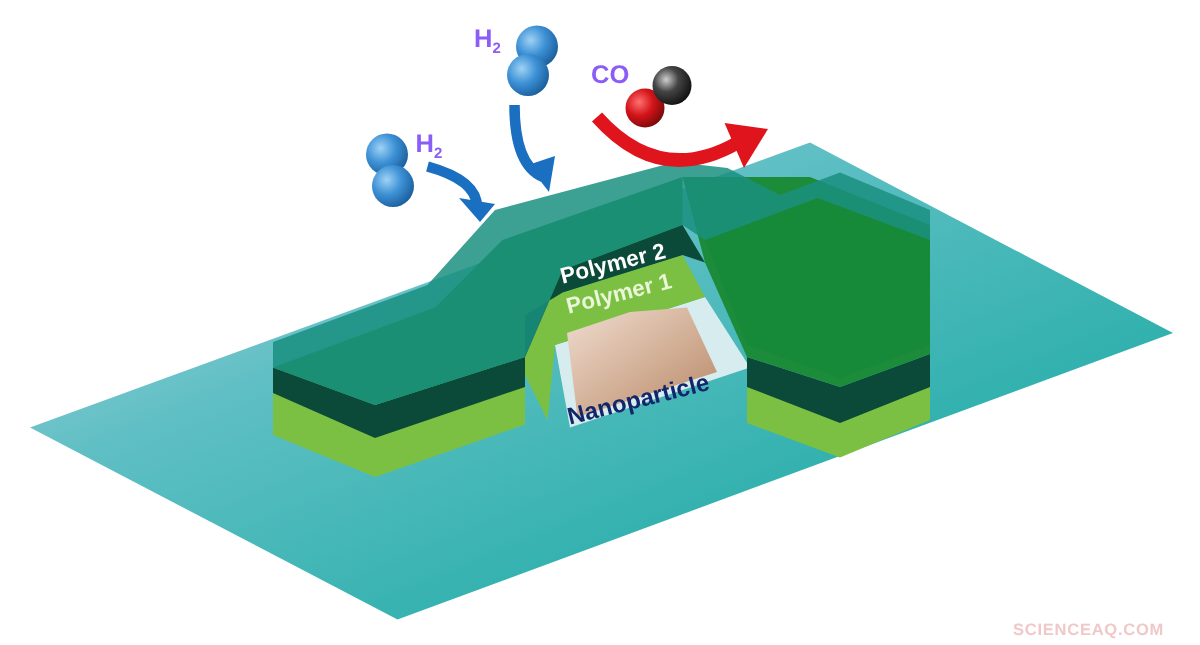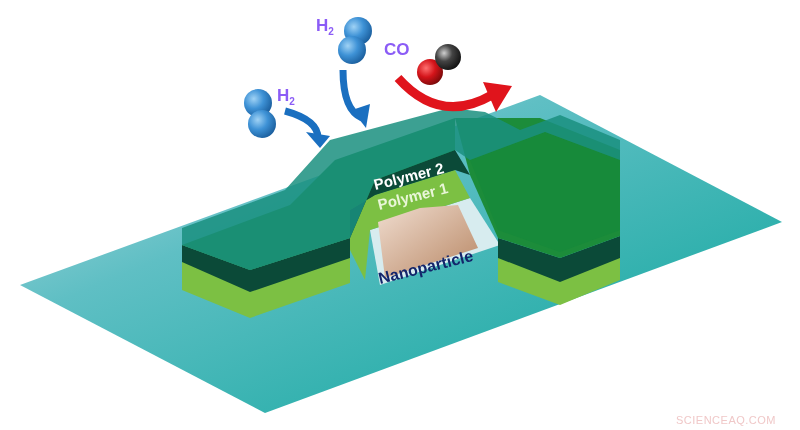--- a/index.html
+++ b/index.html
@@ -3,21 +3,21 @@
   <meta charset="utf-8">
   <style>
     html, body { margin: 0; padding: 0; background: #ffffff; }
     body { width: 800px; height: 430px; overflow: hidden; position: relative; font-family: "Liberation Sans", sans-serif; }
     #stage { position: absolute; left: 0; top: 0; width: 800px; height: 430px; }
     .label { position: absolute; font-family: "Liberation Sans", sans-serif; font-weight: bold; white-space: nowrap; }
     .chem { font-size: 17px; color: #8b5cf6; }
     .chem sub { font-size: 10px; }
     .layer-label { font-size: 15px; color: #ffffff; transform-origin: left bottom; }
     .np-label { font-size: 16px; color: #13256b; transform-origin: left bottom; }
-    .watermark { position: absolute; right: 24px; top: 414px; font-size: 11px; color: #f0c8c8; letter-spacing: 0.5px; font-weight: normal; }
+    .watermark { position: absolute; right: 24px; top: 414px; font-size: 11px; color: #f0c8c8; letter-spacing: 0.5px; font-weight: bold; }
   </style>
 </head>
 <body>
 
 <div id="stage">
   <svg width="800" height="430" viewBox="0 0 800 430">
     <defs>
       <linearGradient id="subGrad" x1="0" y1="0" x2="1" y2="1">
         <stop offset="0" stop-color="#b9dbe3"></stop>
         <stop offset="0.35" stop-color="#5fbfc4"></stop>
@@ -92,20 +92,20 @@
     </g>
 
     <g>
       <path d="M398,78 Q440,125 492,95" stroke="#e0141c" stroke-width="9" fill="none"></path>
       <polygon points="483,82 512,86 496,112" fill="#e0141c"></polygon>
     </g>
   </svg>
 
   <div class="label chem" style="left:277px; top:86px;"><span>H</span><sub>2</sub></div>
   <div class="label chem" style="left:316px; top:16px;"><span>H</span><sub>2</sub></div>
-  <div class="label chem" style="left:384px; top:40px;">CO</div>
+  <div class="label chem" style="left:394px; top:40px;">CO</div>
 
   <div class="label layer-label" style="left:376px; top:176px; transform: rotate(-14deg);">Polymer 2</div>
   <div class="label layer-label" style="left:380px; top:196px; transform: rotate(-14deg); color:#e9f6d8;">Polymer 1</div>
   <div class="label np-label" style="left:381px; top:270px; transform: rotate(-14deg);">Nanoparticle</div>
 
   <div class="label watermark">SCIENCEAQ.COM</div>
 </div>
 
 </body></html>

